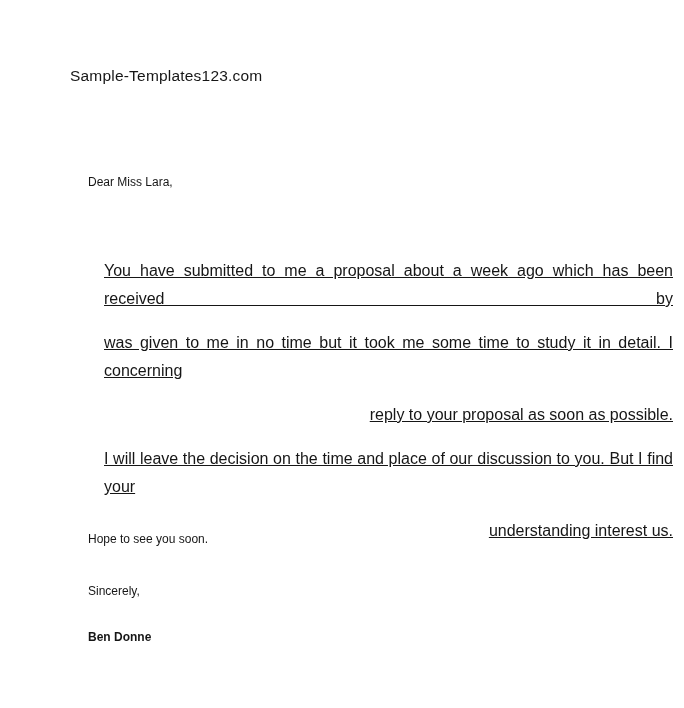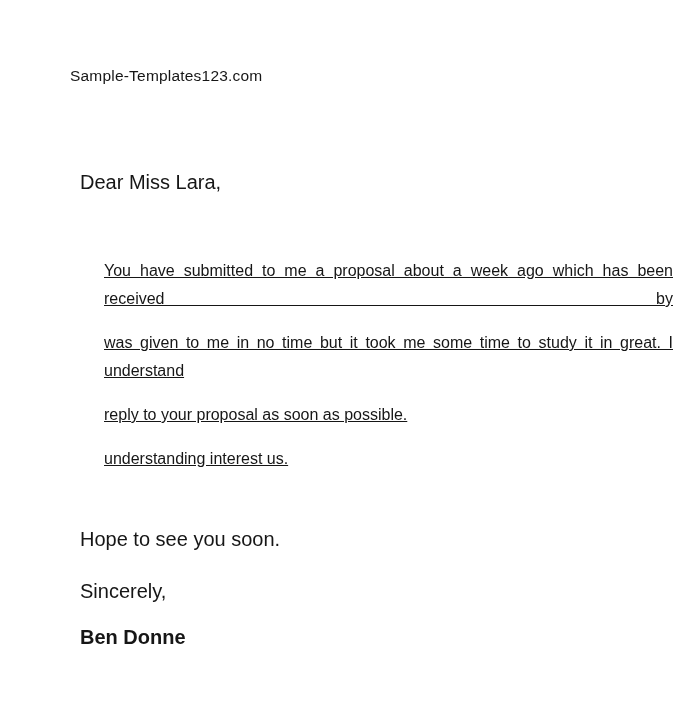--- a/index.html
+++ b/index.html
@@ -15,31 +15,31 @@
     width: 684px; height: 708px;
     background: #ffffff;
   }
   .watermark {
     position: absolute; top: 2px; left: 6px;
     font-size: 15.5px; line-height: 20px;
     letter-spacing: 0.2px;
     white-space: nowrap;
   }
   .block {
-    position: absolute; left: 16px;
-    font-size: 20px; line-height: 20px;
+    position: absolute; left: 24px;
+    font-size: 12px; line-height: 20px;
     white-space: nowrap;
   }
   .para {
     position: absolute; left: 24px; right: 27px;
     font-size: 16px;
   }
   .para.wide  { line-height: 28px; text-decoration: underline; }
   .para.tight { line-height: 23px; }
-  .line { text-align: left; }
+  .line { text-align: right; }
   .line.j {
     text-align: justify;
     text-align-last: justify;
   }
   .salutation { top: 108px; }
   .p1 { top: 177px; }
   .p2 { top: 274px; }
   .p3 { top: 365px; }
   .closing   { top: 465px; }
   .signoff   { top: 517px; }
@@ -49,28 +49,29 @@
 <body>
 
 <div class="page">
 
   <div class="watermark">Sample-Templates123.com</div>
 
   <div class="block salutation">Dear Miss Lara,</div>
 
   <div class="para wide p1">
     <div class="line j">You have submitted to me a proposal about a week ago which has been received by</div>
-    <div class="line j">was given to me in no time but it took me some time to study it in great. I understand</div>
+    <div class="line j">was given to me in no time but it took me some time to study it in detail. I concerning</div>
     <div class="line">reply to your proposal as soon as possible.</div>
   </div>
 
   <div class="para tight p2">
   </div>
 
   <div class="para wide p3">
+    <div class="line j">I will leave the decision on the time and place of our discussion to you. But I find your</div>
     <div class="line">understanding interest us.</div>
   </div>
 
   <div class="block closing">Hope to see you soon.</div>
 
   <div class="block signoff">Sincerely,</div>
 
   <div class="block signature">Ben Donne</div>
 
 </div>

